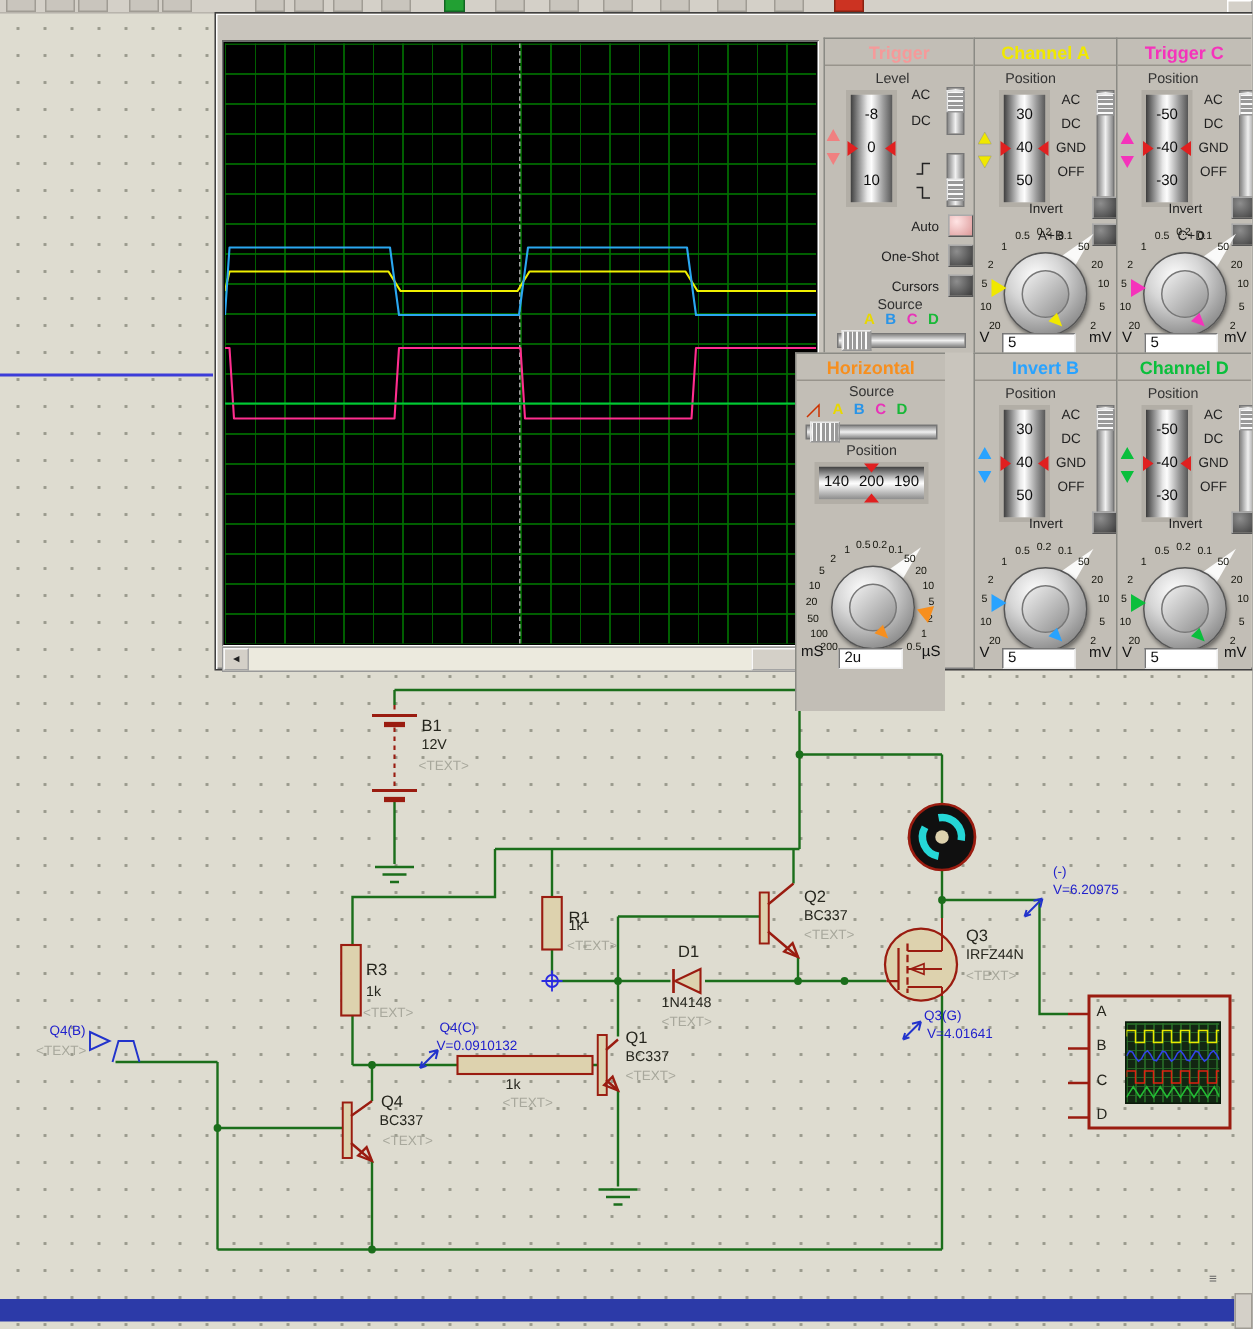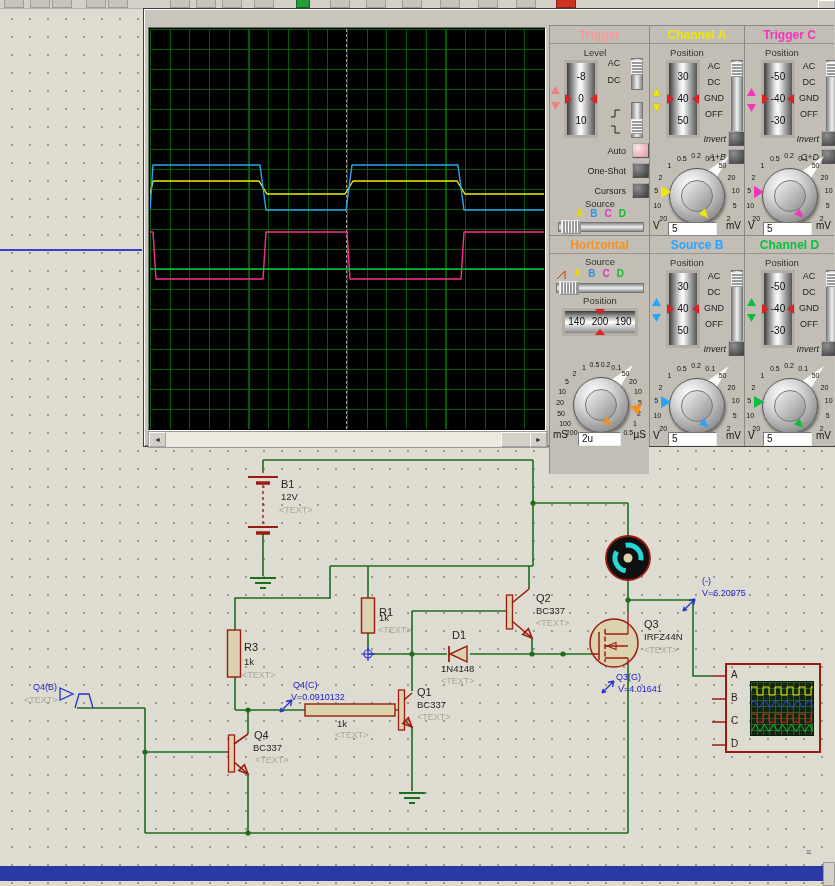--- a/index.html
+++ b/index.html
@@ -45,21 +45,21 @@
   
   .hscroll{position:absolute;left:4px;top:422px;width:398px;height:15px;background:#eceade;border:1px solid #999;}
   .sarrow{position:absolute;top:0;width:15px;height:13px;background:#d4d0c8;border:1px outset #f8f8f8;
           font-size:7px;line-height:13px;text-align:center;color:#222;}
   .sthumb{position:absolute;left:352px;top:0;width:28px;height:13px;background:#d4d0c8;border:1px outset #f8f8f8;}
   
   .panel{position:absolute;background:#c2beb6;border-left:1px solid #8a8a84;border-top:1px solid #8a8a84;box-sizing:border-box;}
   #panel-trigger{left:405px;top:16px;width:100px;height:210px;}
   #panel-chA{left:505px;top:16px;width:95px;height:210px;}
   #panel-chC{left:600px;top:16px;width:90px;height:210px;}
-  #panel-horiz{left:405px;top:226px;width:100px;height:239px;}
+  #panel-horiz{left:386px;top:226px;width:100px;height:239px;}
   #panel-chB{left:505px;top:226px;width:95px;height:211px;}
   #panel-chD{left:600px;top:226px;width:90px;height:211px;}
   .ptitle{position:absolute;left:0;top:1px;width:100%;height:16px;text-align:center;
           font-weight:bold;font-size:12px;line-height:16px;color:var(--c);border-bottom:1px solid #98948c;}
   .plabel{position:absolute;left:6px;top:21px;width:62px;text-align:center;font-size:9.5px;color:#333;}
   
   .vgauge{position:absolute;left:16px;top:34px;width:34px;height:78px;
           background:linear-gradient(90deg,#3c3c3c,#e8e8e8 40%,#fdfdfd 50%,#9c9c9c 78%,#565656);
           border:3px solid #b2aea6;display:flex;flex-direction:column;justify-content:space-between;
           align-items:center;padding:9px 0;box-sizing:border-box;}
@@ -76,21 +76,21 @@
            background:linear-gradient(90deg,#8a8a8a,#f0f0f0 50%,#8a8a8a);border:1px solid #777;}
   .vthumb{position:absolute;left:-1px;width:10px;height:13px;border:1px outset #e8e8e8;
           background:repeating-linear-gradient(180deg,#fafafa 0 1px,#9a9a9a 1px 3px);}
   .hslider{position:absolute;height:8px;background:linear-gradient(180deg,#8a8a8a,#f0f0f0 50%,#8a8a8a);border:1px solid #777;}
   .hthumb{position:absolute;left:2px;top:-3px;width:18px;height:12px;border:1px outset #e8e8e8;
           background:repeating-linear-gradient(90deg,#fafafa 0 1px,#9a9a9a 1px 3px);}
   
   .sqbtn{position:absolute;width:15px;height:13px;border:1px outset #aaa;
          background:radial-gradient(circle at 32% 28%,#8e8e8e,#3a3a3a);}
   .sqbtn.pink{background:radial-gradient(circle at 32% 28%,#ffe4e4,#dc9898);}
-  .blbl{position:absolute;font-size:9px;color:#222;text-align:right;font-style:italic;}
+  .blbl{position:absolute;font-size:9px;color:#222;}
   
   .knob-labels{position:absolute;left:0;top:0;width:100%;height:100%;pointer-events:none;}
   .klbl{position:absolute;transform:translate(-50%,-50%);font-size:7px;color:#14140c;}
   .knob{position:absolute;width:54px;height:54px;border-radius:50%;border:1px solid #555;
         background:radial-gradient(circle at 38% 30%,#ffffff,#d6d6d6 35%,#a8a8a8 62%,#6a6a6a);
         box-shadow:1px 2px 3px rgba(0,0,0,.45);}
   .knob::after{content:'';position:absolute;left:11px;top:11px;right:11px;bottom:11px;border-radius:50%;
         background:linear-gradient(135deg,#f2f2f2,#8e8e8e);border:1px solid #777;}
   .chan .knob{left:19px;top:142px;}
   .wedge{position:absolute;left:57px;top:124px;width:0;height:0;border-left:15px solid transparent;
@@ -536,21 +536,21 @@
         </div>
       <div class="knob"></div>
       <span class="ptr-big-h"></span>
       <span class="ptr-in"></span>
       <span class="unitL" style="top:193px">mS</span>
       <span class="unitR" style="top:193px">µS</span>
       <span class="valbox" style="left:28px;width:38px">2u</span>
     </div>
 
     <div class="panel chan" id="panel-chB" style="--c:#29a3ff">
-      <div class="ptitle">Source B</div>
+      <div class="ptitle">Invert B</div>
       <span class="plabel">Position</span>
       <div class="vgauge">
           <span class="gtick">30</span>
           <span class="gtick">40</span>
           <span class="gtick">50</span>
         </div>
       <span class="varrow">
         <svg width="9" height="24">
             <path d="M4.5,0 L9,8 H0 Z M4.5,24 L9,16 H0 Z" fill="#29a3ff"></path>
           </svg>

